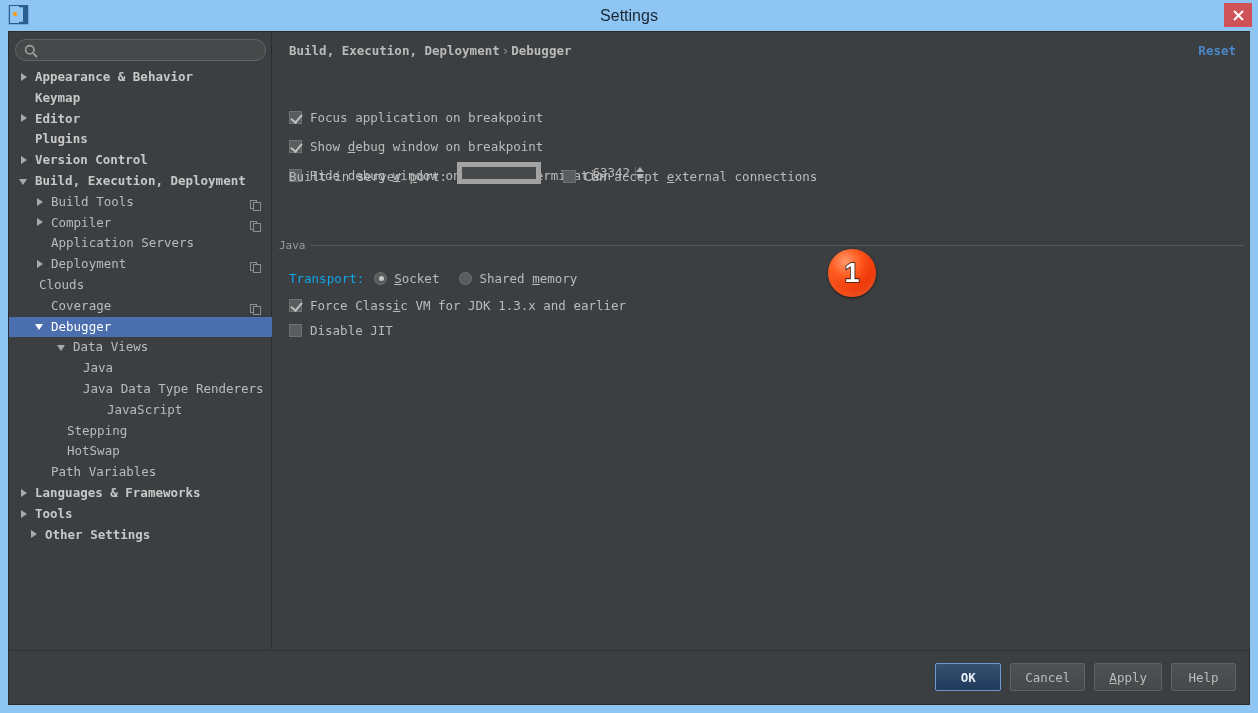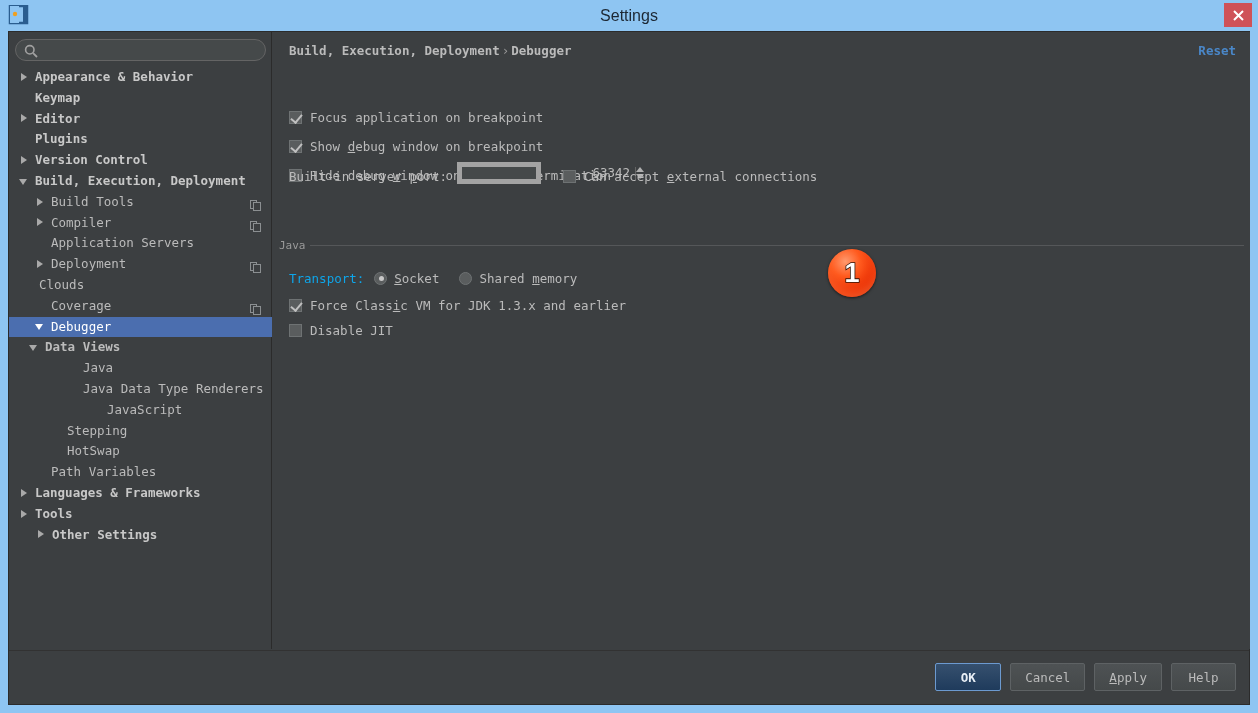--- a/index.html
+++ b/index.html
@@ -430,21 +430,21 @@
             <span class="tree-label">Coverage</span>
             <span class="copy-icon"><svg width="11" height="11" viewBox="0 0 11 11">
                 <rect x="0.5" y="0.5" width="6" height="8" fill="none" stroke="#8b8f91"></rect>
                 <rect x="3.5" y="2.5" width="7" height="8" fill="#3c3f41" stroke="#8b8f91"></rect>
               </svg></span>
           </div>
           <div class="tree-row sel" style="padding-left: 26px;">
             <span class="arrow expanded"></span>
             <span class="tree-label">Debugger</span>
           </div>
-          <div class="tree-row" style="padding-left: 20px; font-weight: bold;">
+          <div class="tree-row" style="padding-left: 48px;">
             <span class="arrow expanded"></span>
             <span class="tree-label">Data Views</span>
           </div>
           <div class="tree-row" style="padding-left: 58px;">
             <span class="arrow"></span>
             <span class="tree-label">Java</span>
           </div>
           <div class="tree-row" style="padding-left: 58px; align-items: flex-end;">
             <span class="arrow"></span>
             <span class="tree-label">Java Data Type Renderers</span>
@@ -466,21 +466,21 @@
             <span class="tree-label">Path Variables</span>
           </div>
           <div class="tree-row bold" style="padding-left: 10px;">
             <span class="arrow collapsed"></span>
             <span class="tree-label">Languages &amp; Frameworks</span>
           </div>
           <div class="tree-row bold" style="padding-left: 10px;">
             <span class="arrow collapsed"></span>
             <span class="tree-label">Tools</span>
           </div>
-          <div class="tree-row bold" style="padding-left: 27px;">
+          <div class="tree-row bold" style="padding-left: 20px;">
             <span class="arrow collapsed"></span>
             <span class="tree-label">Other Settings</span>
           </div>
         </div>
     </div>
 
     <div id="content">
 
       <div id="breadcrumb">
         <span>Build, Execution, Deployment</span><span class="sep">›</span><span>Debugger</span>

